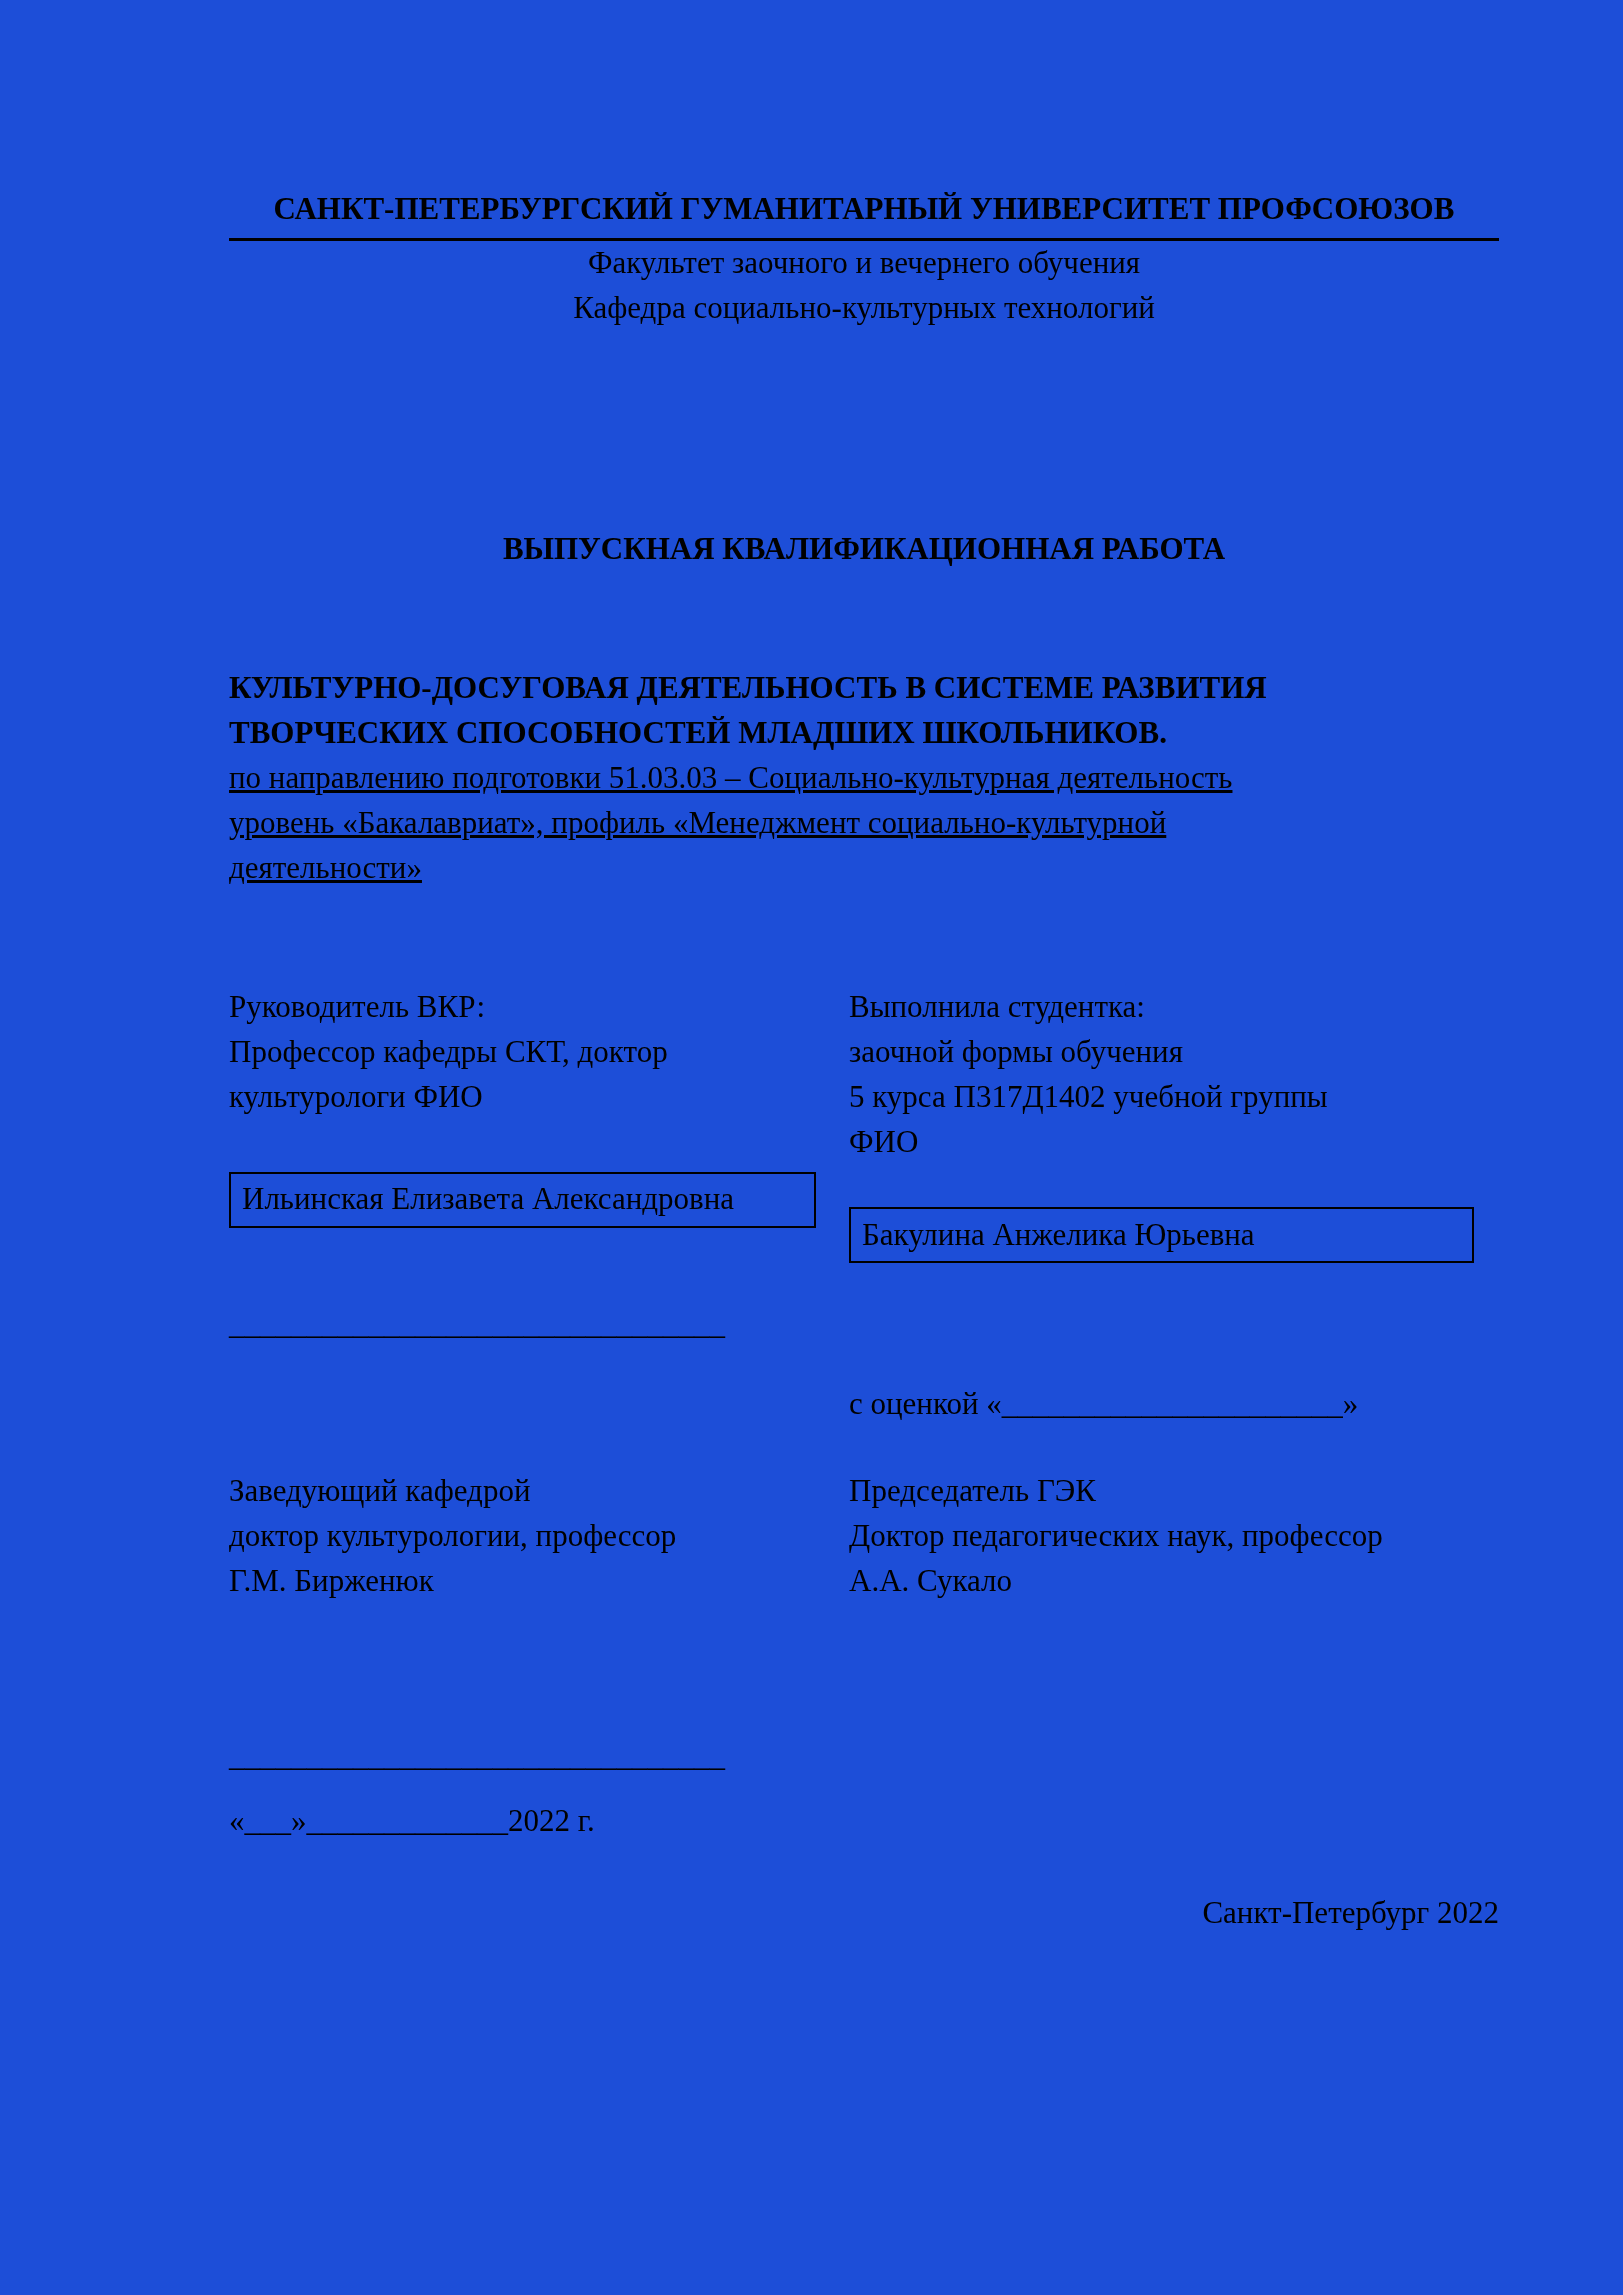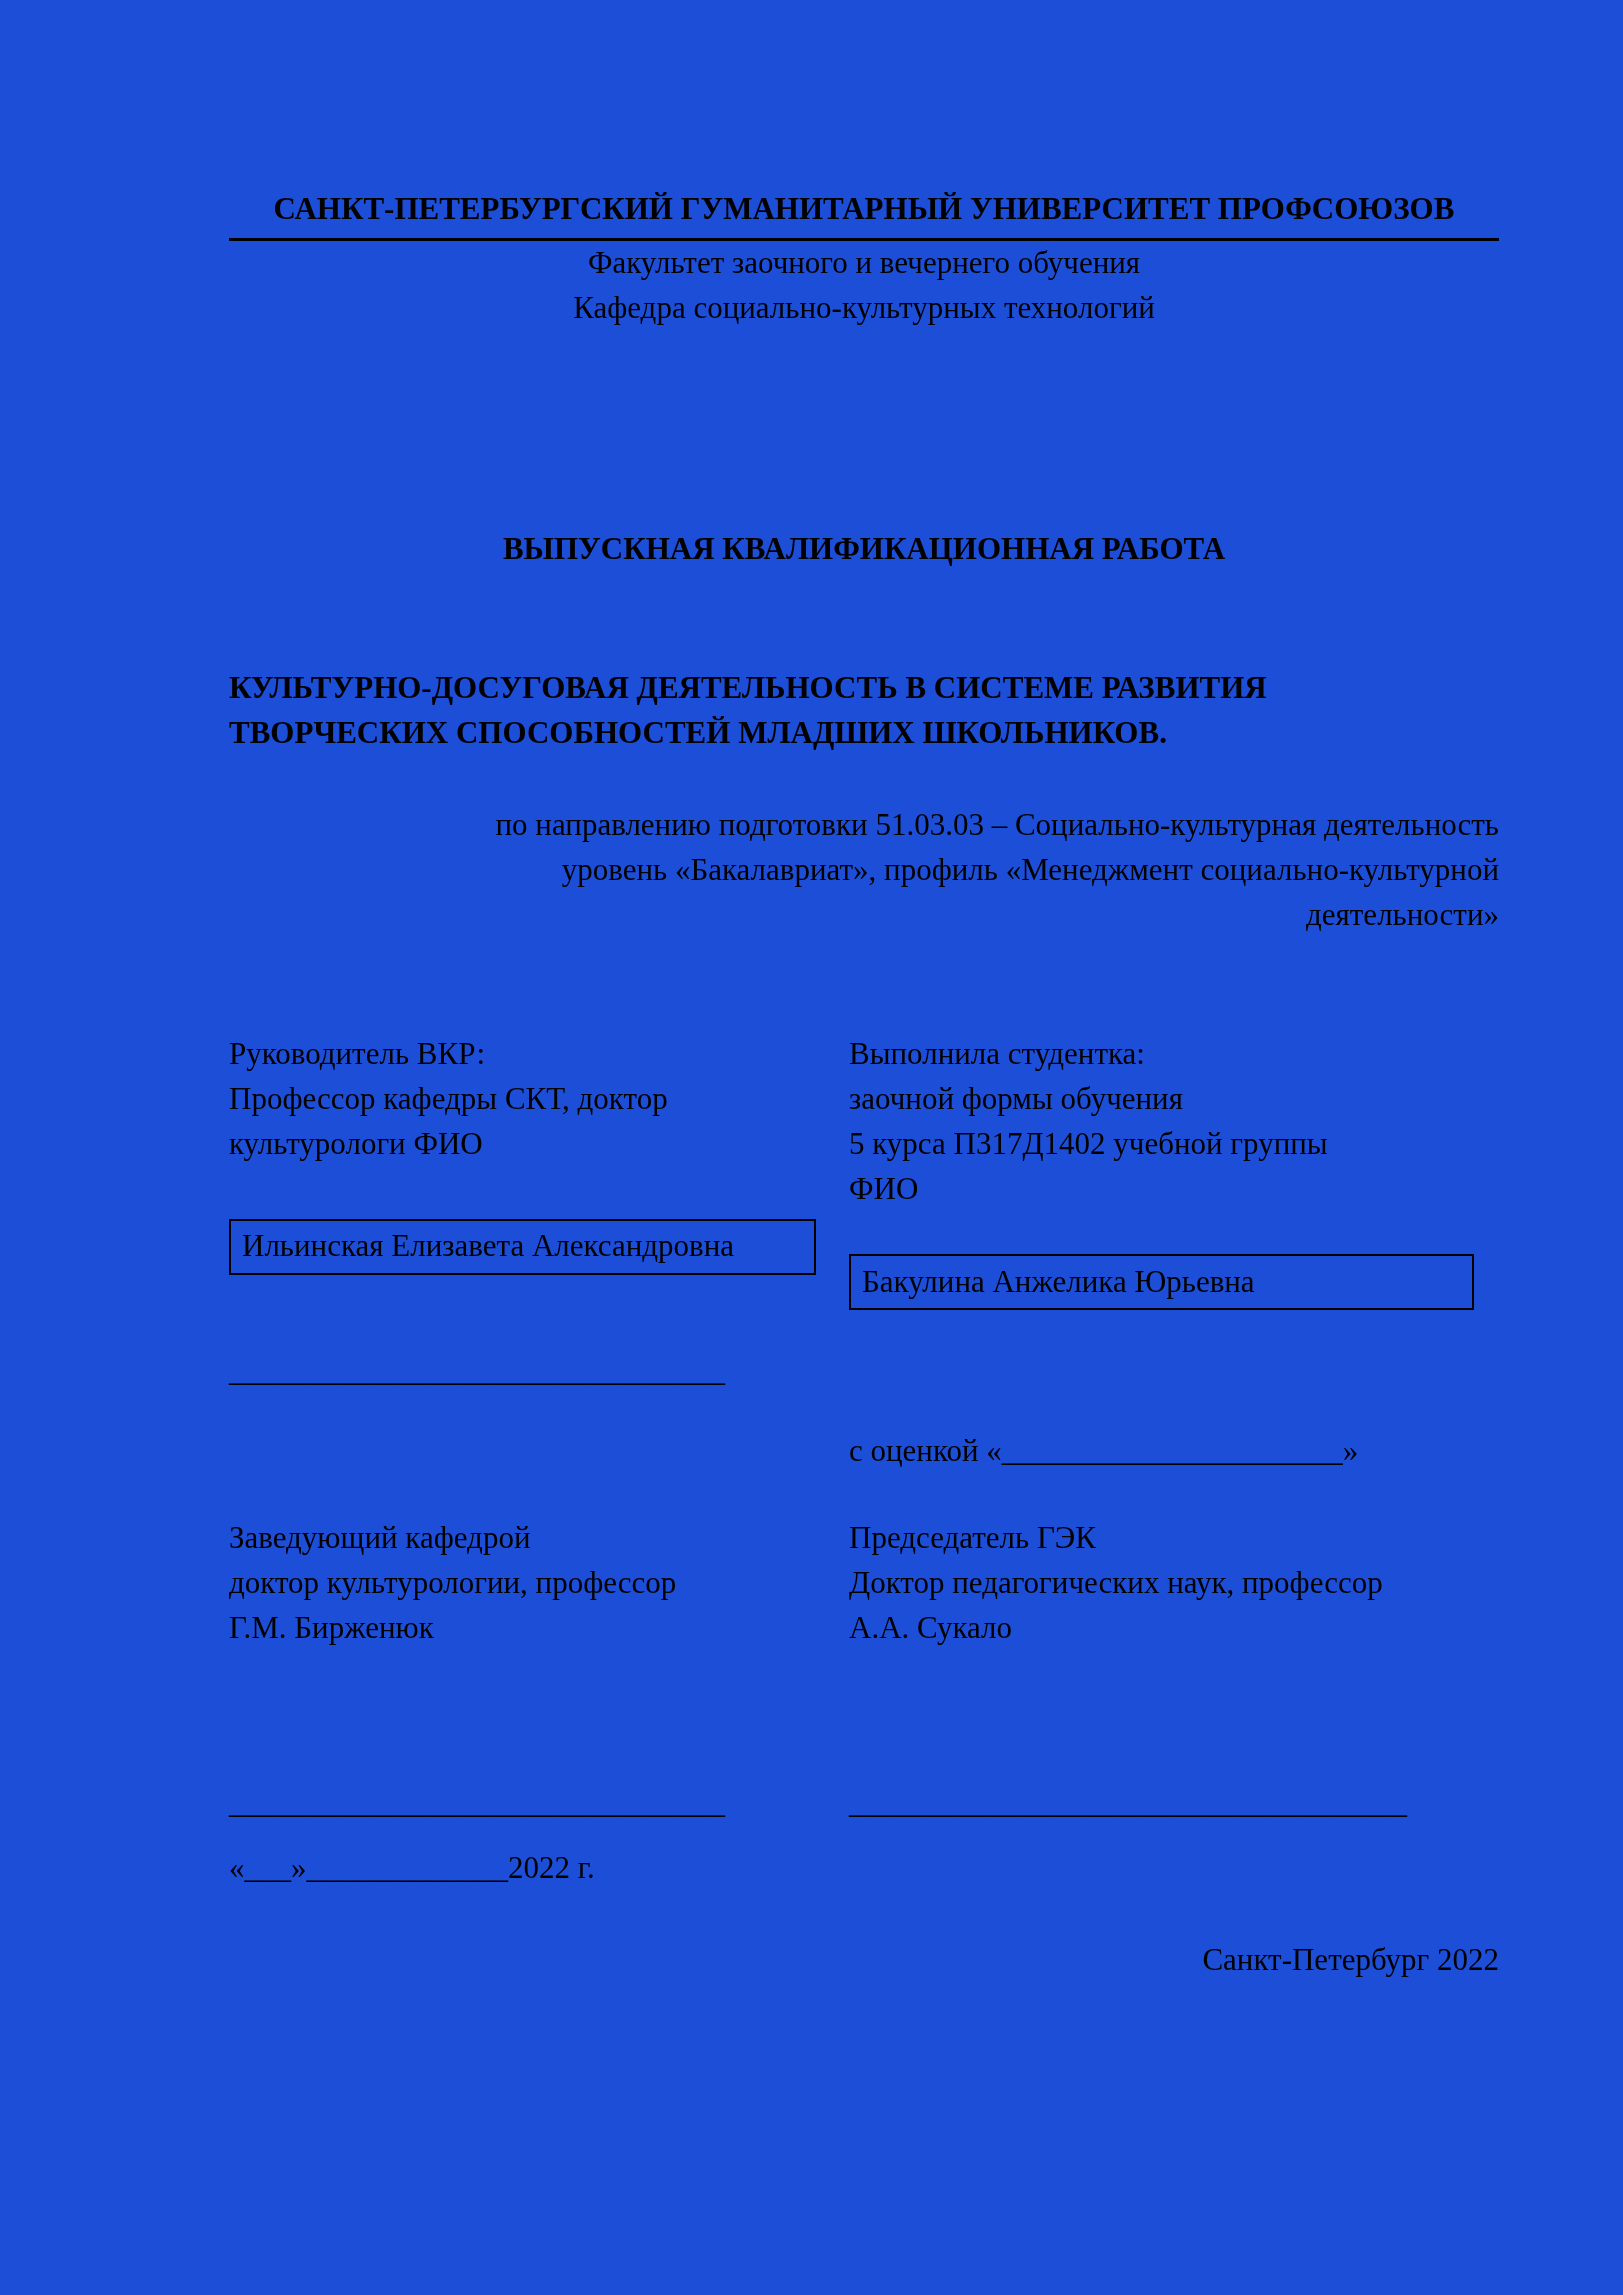--- a/index.html
+++ b/index.html
@@ -31,22 +31,22 @@
     margin-top: 196px;
     text-align: center;
     font-weight: bold;
   }
   .thesis-title {
     margin-top: 94px;
     font-weight: bold;
     text-align: left;
   }
   .program {
-    margin-top: 47px;
-    text-align: right;
+    text-align: left;
+    text-decoration: underline;
   }
   .row {
     display: grid;
     grid-template-columns: 620px 650px;
   }
   .row-people { margin-top: 94px; }
   .name-box {
     border: 2.4px solid #000000;
     padding: 3.1px 11px;
   }
@@ -124,21 +124,20 @@
     </div>
     <div>
       <div>Председатель ГЭК</div>
       <div>Доктор педагогических наук, профессор</div>
       <div>А.А. Сукало</div>
     </div>
   </div>
 
   <div class="row row-sign2">
     <div>________________________________</div>
-    <div>____________________________________</div>
   </div>
 
   <div class="row row-date">
     <div>«___»_____________2022 г.</div>
     <div></div>
   </div>
 
   <div class="footer">Санкт-Петербург 2022</div>
 
 </div>

